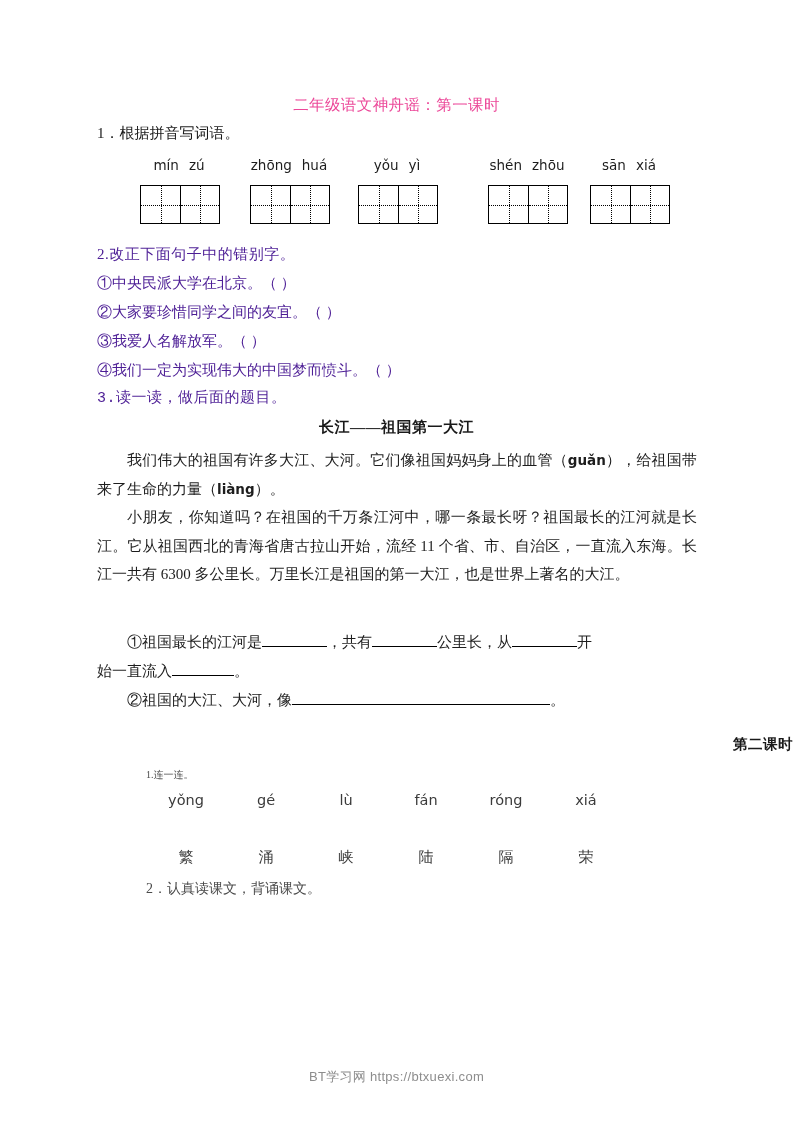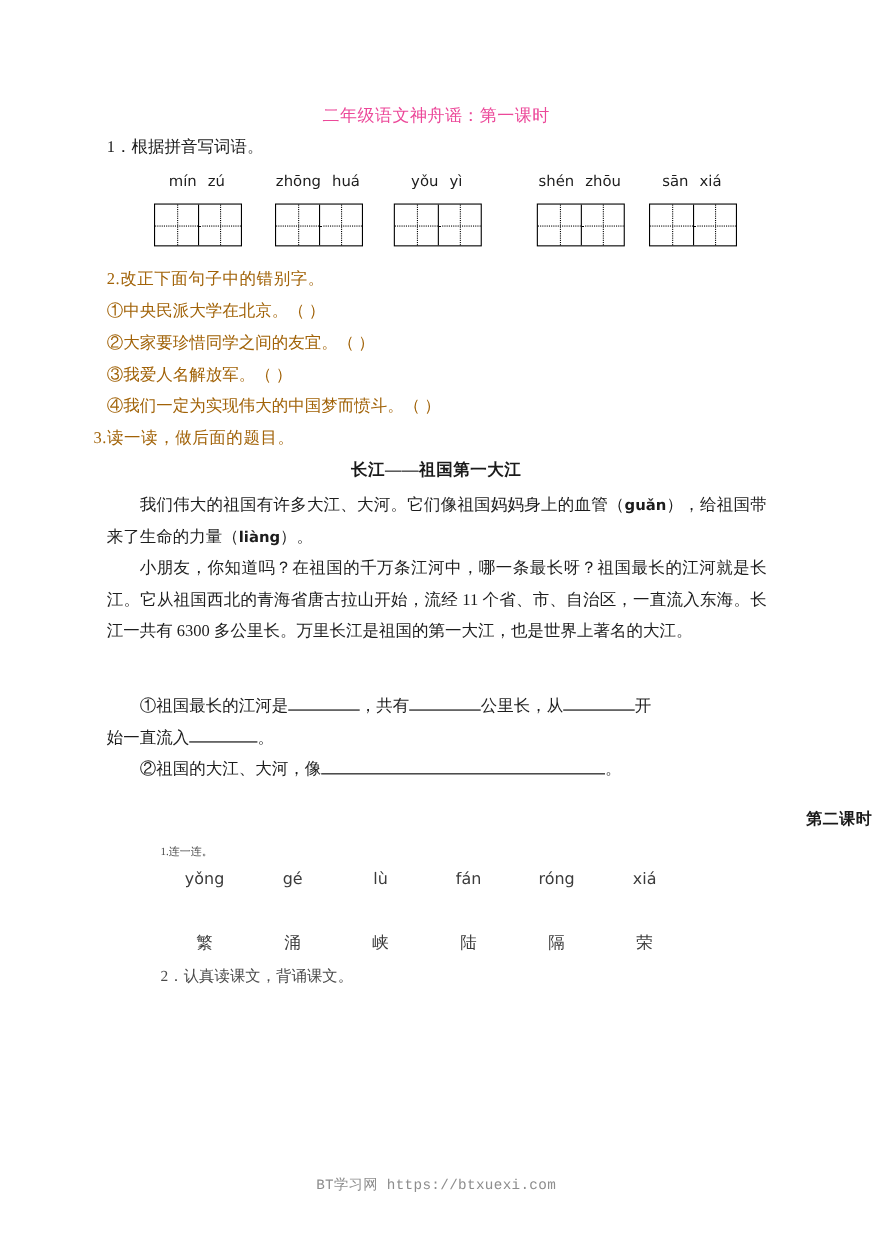--- a/index.html
+++ b/index.html
@@ -33,21 +33,21 @@
     font-size: 15.5px;
     letter-spacing: 0.4px;
     color: #ec4899;
   }
 
   
   .line {
     position: absolute;
     font-size: 15px;
     line-height: 22px;
-    color: #a16207;
+    color: #4c1d95;
     white-space: nowrap;
   }
 
   .q-num {
     letter-spacing: 0.5px;
   }
 
   
   .ex1-label {
     position: absolute;
@@ -183,21 +183,21 @@
 
   .soft { color: #4a4a4a; }
 
   
   .footer {
     position: absolute;
     top: 1068px;
     left: 0;
     width: 793px;
     text-align: center;
-    font-family: Liberation Mono, monospace;
+    font-family: Liberation Sans, sans-serif;
     font-size: 13px;
     color: #8d8d8d;
     letter-spacing: 0.3px;
   }
 </style>
 </head>
 <body>
 
 <div class="page">
 
@@ -254,21 +254,21 @@
       <div class="tz-cell"></div>
     </div>
   </div>
 
   <div class="line q-num" style="top:243px; left:97px;">2.改正下面句子中的错别字。</div>
   <div class="line" style="top:272px; left:97px;">①中央民派大学在北京。（          ）</div>
   <div class="line" style="top:301px; left:97px;">②大家要珍惜同学之间的友宜。（        ）</div>
   <div class="line" style="top:330px; left:97px;">③我爱人名解放军。（      ）</div>
   <div class="line" style="top:359px; left:97px;">④我们一定为实现伟大的中国梦而愤斗。（       ）</div>
 
-  <div class="line q-num" style="top:388px; left:85px;">3.读一读，做后面的题目。</div>
+  <div class="line q-num" style="top:388px; left:97px;font-family:Liberation Mono, monospace;">3.读一读，做后面的题目。</div>
 
   <div class="passage-title" style="top:418px;">长江——祖国第一大江</div>
 
   <div class="passage-p indent" style="top:446px;">
     <span>我们伟大的祖国有许多大江、大河。它们像祖国妈妈身上的血管（</span><span class="py">guǎn</span><span>），给祖国带来了生命的力量（</span><span class="py">liàng</span><span>）。</span>
   </div>
 
   <div class="passage-p indent" style="top:503px;">小朋友，你知道吗？在祖国的千万条江河中，哪一条最长呀？祖国最长的江河就是长江。它从祖国西北的青海省唐古拉山开始，流经 11 个省、市、自治区，一直流入东海。长江一共有 6300 多公里长。万里长江是祖国的第一大江，也是世界上著名的大江。</div>
 
   <div class="passage-p indent" style="top:628px;">

